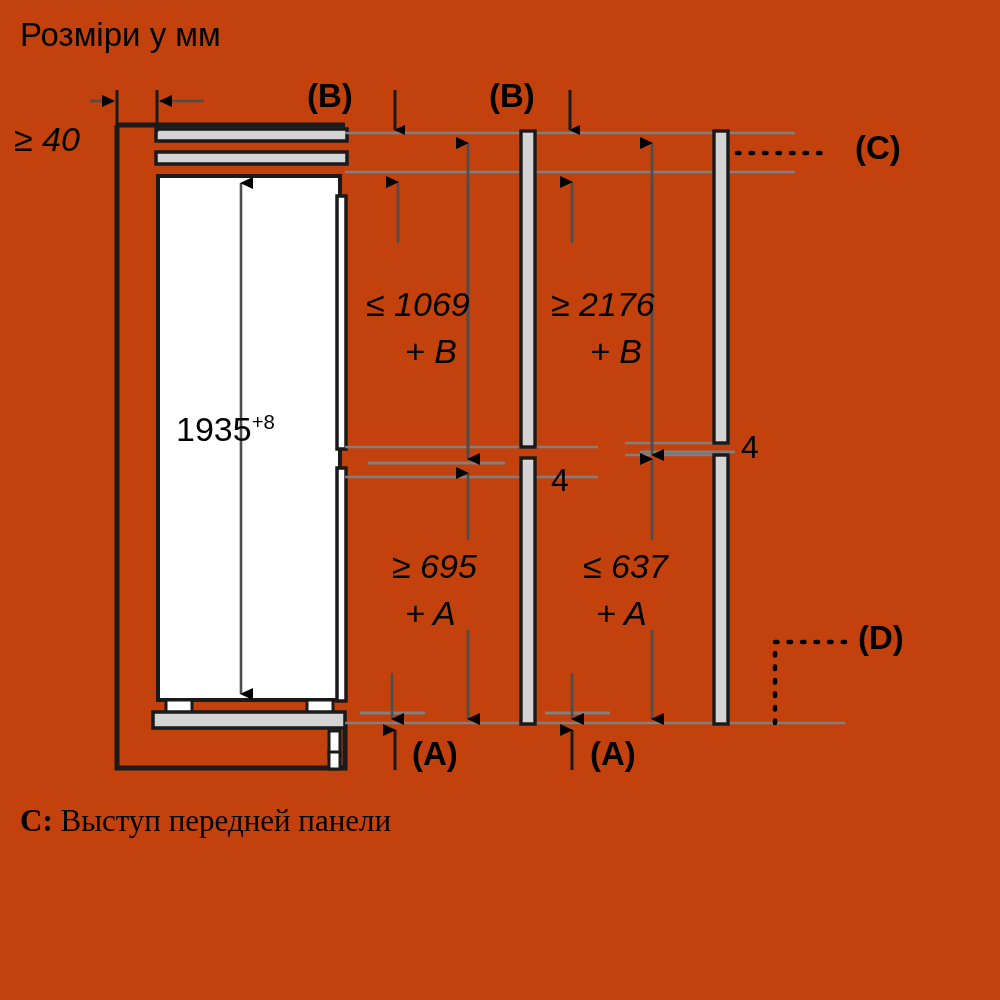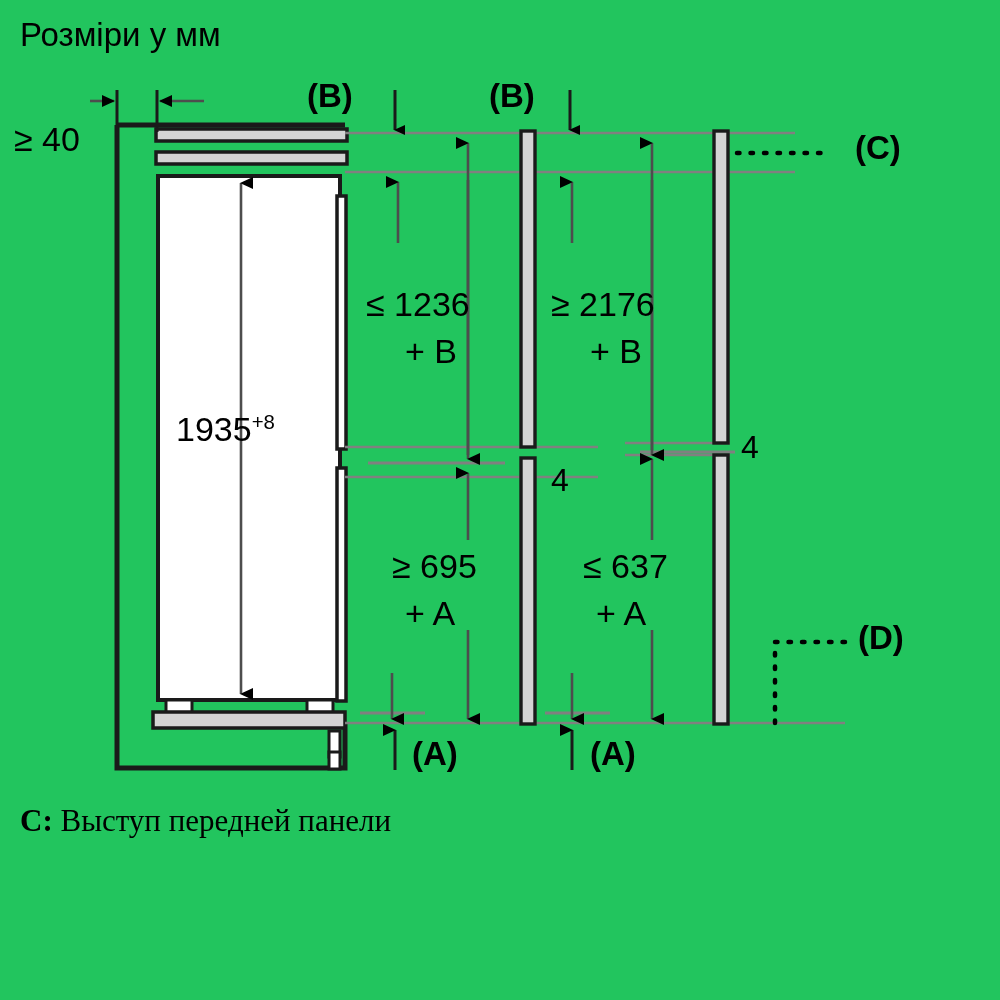--- a/index.html
+++ b/index.html
@@ -7,21 +7,21 @@
     margin: 0; padding: 0;
     width: 1000px; height: 1000px;
     background: #ffffff;
     font-family: "Liberation Sans", sans-serif;
     overflow: hidden;
   }
   #root {
     position: relative;
     width: 1000px;
     height: 1000px;
-    background: #22c55e;
+    background: #c2410c;
   }
   .txt {
     position: absolute;
     color: #000000;
     white-space: nowrap;
     line-height: 1;
   }
   #title {
     left: 20px; top: 18px;
     font-size: 33px;
@@ -34,20 +34,21 @@
     font-family: Liberation Serif, serif;
   }
   .legend b { font-weight: 700; }
   #legend-c { top: 805px; }
   #legend-d { top: 890px; }
 
   .dimtext {
     font-size: 34px;
     text-align: center;
     font-weight: 400;
+    font-style: italic;
   }
   .small4 { font-size: 32px; }
   .calloutbold {
     font-size: 33px;
     font-weight: 700;
   }
   #svg-diagram {
     position: absolute;
     left: 0; top: 0;
   }
@@ -166,21 +167,21 @@
 
   <div class="txt dimtext" style="left:14px; top:122px;">≥ 40</div>
 
   <div class="txt" style="left:176px; top:412px; font-size:34px;">
     <span>1935</span><span class="sup">+8</span>
   </div>
 
   <div class="txt calloutbold" style="left:307px; top:79px;">(B)</div>
   <div class="txt calloutbold" style="left:489px; top:79px;">(B)</div>
 
-  <div class="txt dimtext" style="left:366px; top:287px;">≤ 1236</div>
+  <div class="txt dimtext" style="left:366px; top:287px;">≤ 1069</div>
   <div class="txt dimtext" style="left:405px; top:334px;">+ B</div>
 
   <div class="txt dimtext" style="left:551px; top:287px;">≥ 2176</div>
   <div class="txt dimtext" style="left:590px; top:334px;">+ B</div>
 
   <div class="txt dimtext" style="left:392px; top:549px;">≥ 695</div>
   <div class="txt dimtext" style="left:405px; top:596px;">+ A</div>
 
   <div class="txt dimtext" style="left:583px; top:549px;">≤ 637</div>
   <div class="txt dimtext" style="left:596px; top:596px;">+ A</div>

